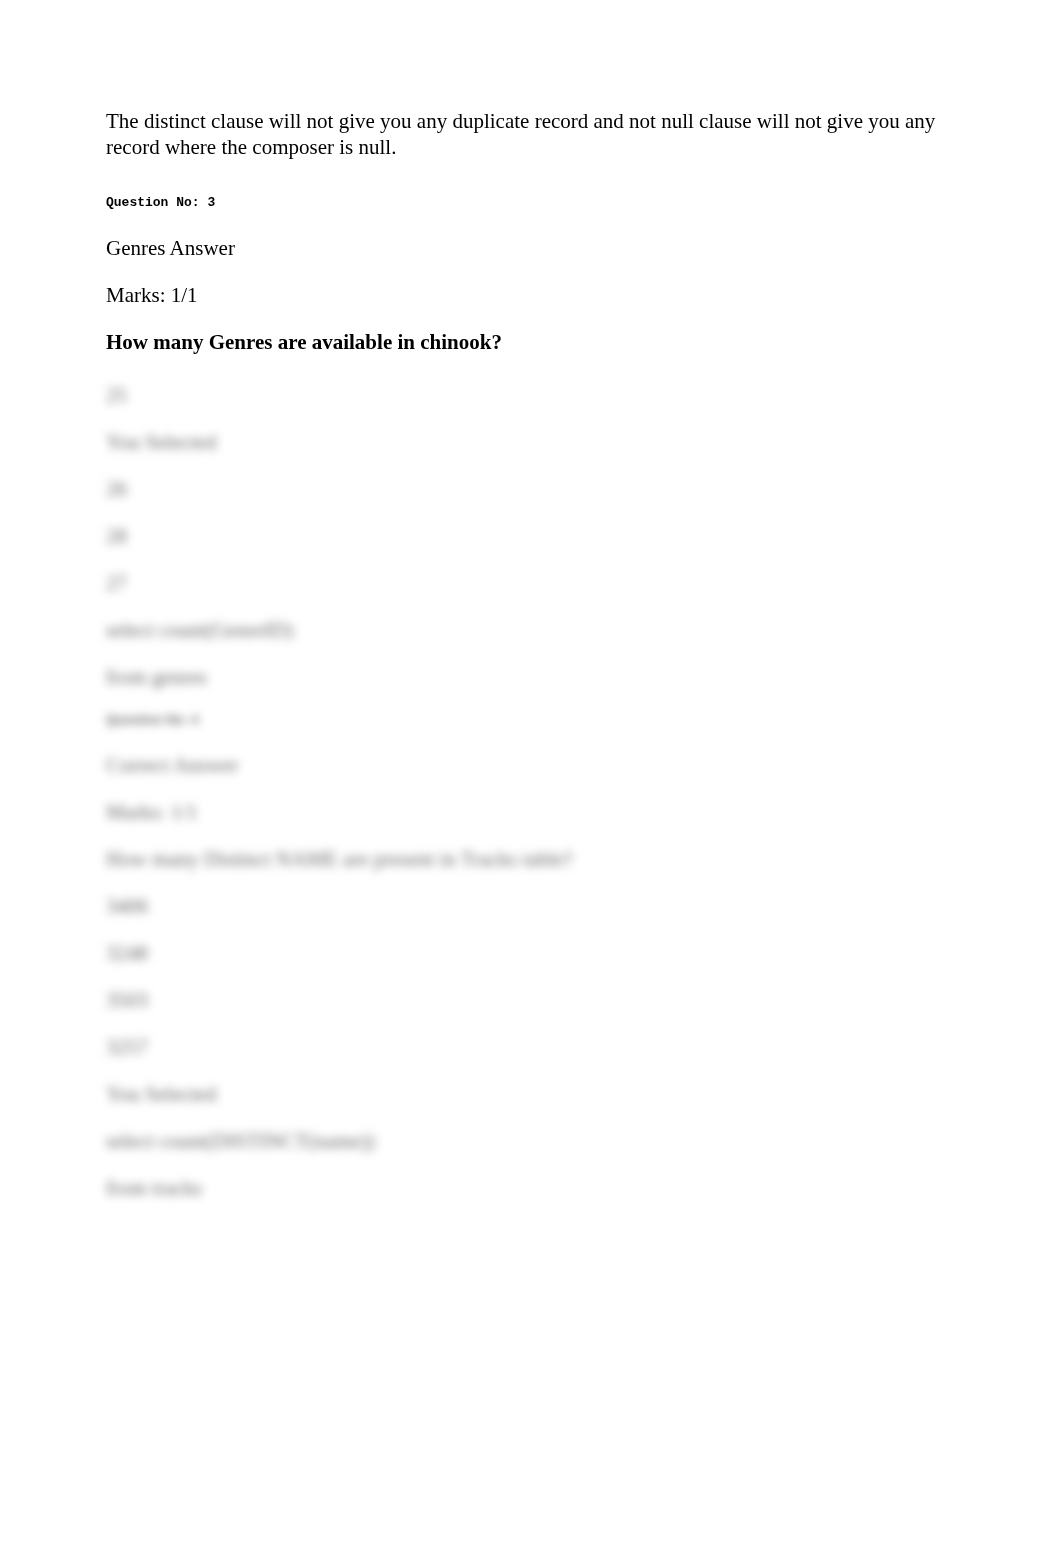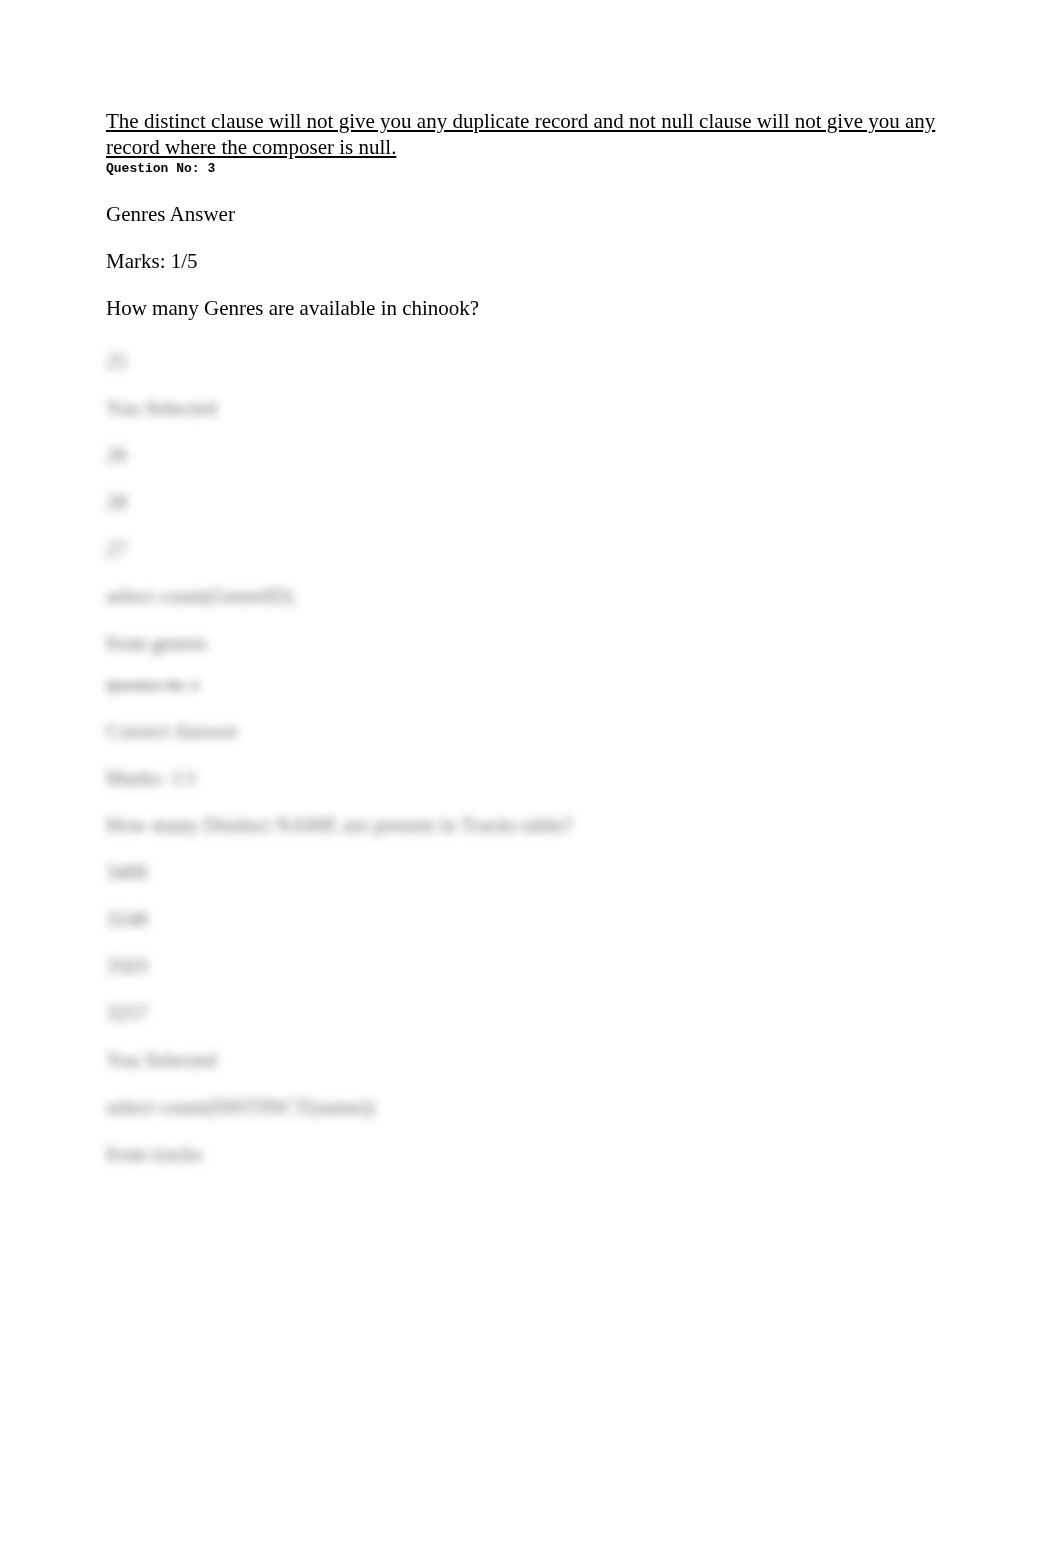--- a/index.html
+++ b/index.html
@@ -11,39 +11,40 @@
       background: #ffffff;
       font-family: "Times New Roman", Times, serif;
       width: 1062px;
       min-height: 1556px;
       padding: 108px 106px 0 106px;
       color: #000;
     }
     .intro-text {
       font-size: 21px;
       line-height: 1.25;
-      text-decoration: underline;
+      margin-bottom: 34px;
     }
     .question-header {
       font-size: 13px;
       font-weight: bold;
       font-family: Liberation Mono, monospace;
       margin-bottom: 26px;
     }
     .correct-answer {
       font-size: 21px;
       margin-bottom: 22px;
     }
     .marks {
       font-size: 21px;
       margin-bottom: 22px;
     }
     .question-text {
       font-size: 21px;
       margin-bottom: 28px;
+      font-weight: bold;
     }
     .blurred-section {
       filter: blur(5px);
       user-select: none;
       pointer-events: none;
     }
     .blurred-section .opt {
       font-size: 21px;
       margin-bottom: 22px;
       color: #666;
@@ -68,21 +69,21 @@
   </style>
 </head>
 <body>
 
 <p class="intro-text">The distinct clause will not give you any duplicate record and not null clause will not give you any record where the composer is null.</p>
 
 <p class="question-header">Question No: 3</p>
 
 <p class="correct-answer">Genres Answer</p>
 
-<p class="marks">Marks: 1/5</p>
+<p class="marks">Marks: 1/1</p>
 
 <p class="question-text">How many Genres are available in chinook?</p>
 
 <div class="blurred-section">
   <p class="opt">25</p>
   <p class="lbl">You Selected</p>
   <p class="opt">26</p>
   <p class="opt">28</p>
   <p class="opt">27</p>
   <p class="code">select count(GenreID)</p>

